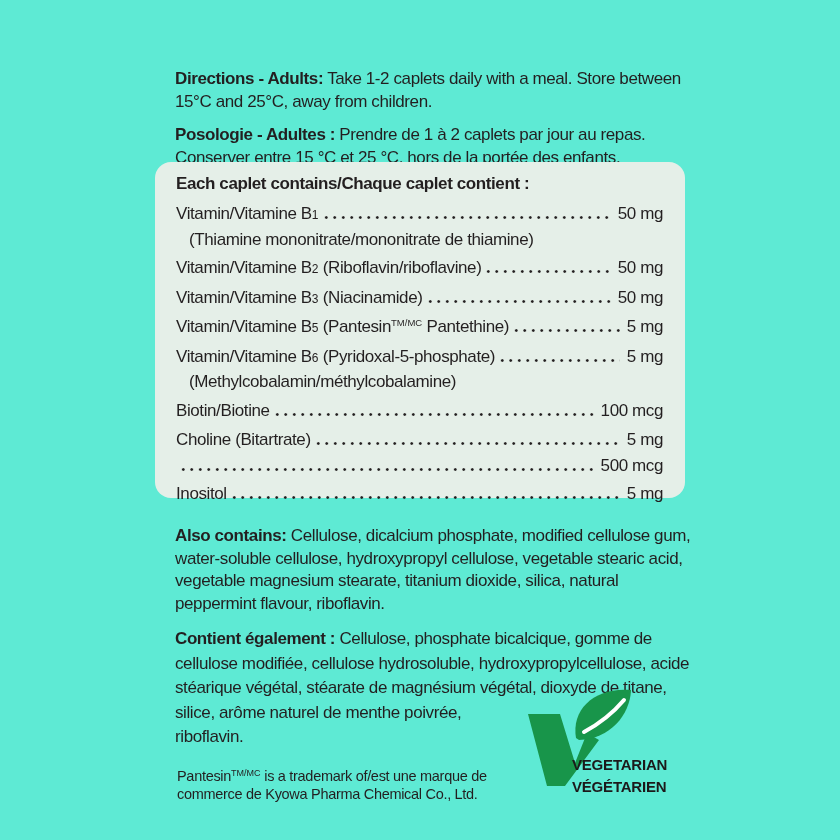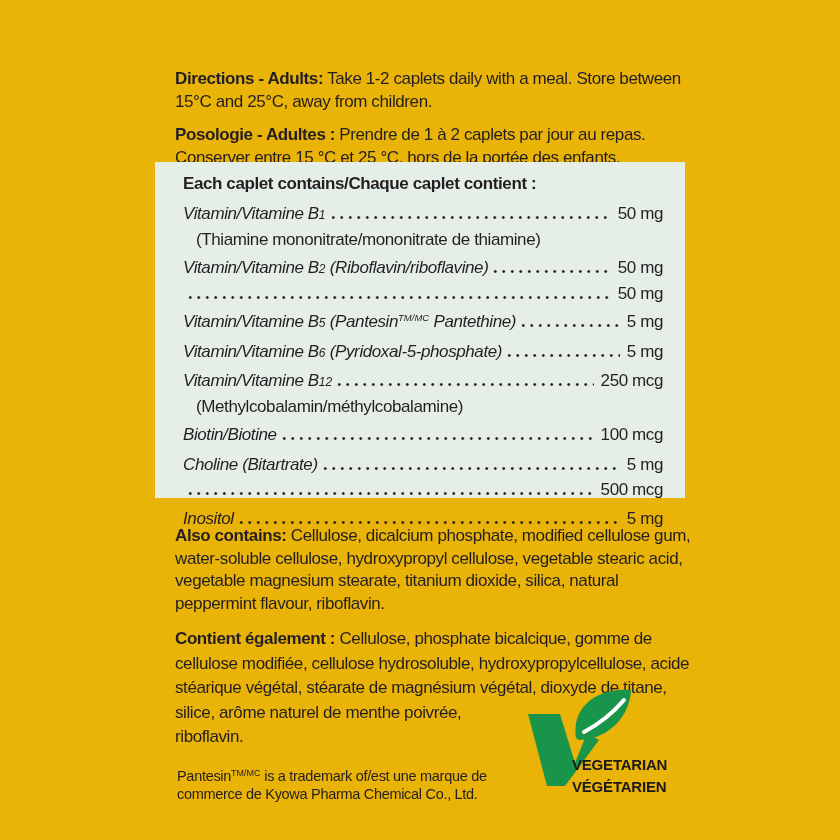--- a/index.html
+++ b/index.html
@@ -1,35 +1,36 @@
 <!DOCTYPE html>
 <html><head>
 <meta charset="utf-8">
 <style>
   html,body { margin:0; padding:0; background:#ffffff; }
   .page {
     position:relative; width:840px; height:840px; margin:0 auto;
-    background:#eab308; overflow:hidden;
+    background:#5eead4; overflow:hidden;
     font-family:"Liberation Sans", sans-serif;
     color:#231f20; font-size:17px; line-height:22.5px; letter-spacing:-0.4px;
   }
   .para { position:absolute; }
   b, .b { font-weight:bold; }
   
   .dir-en { left:175px; top:51px;  width:525px; }
   .dir-fr { left:175px; top:107px; width:525px; }
   
   .panel {
     position:absolute; left:155px; top:162px; width:530px; height:336px;
-    box-sizing:border-box; padding:10px 22px 8px 28px;
+    box-sizing:border-box; padding:10px 22px 8px 21px;
     background:#e5efe8;
+    border-radius:16px;
   }
   .panel-heading { font-weight:bold; line-height:24px; margin-bottom:2px; }
   .row { display:flex; align-items:baseline; line-height:24.5px; }
-  .lbl { white-space:nowrap;font-style:italic; }
+  .lbl { white-space:nowrap; }
   .subN { font-size:12px; letter-spacing:0; }
   .supN { font-size:9.5px; vertical-align:6px; letter-spacing:0; }
   .leader {
     flex:1; height:3px; margin:0 7px 0 3px; align-self:baseline;
     background:radial-gradient(circle, #231f20 1.25px, transparent 1.45px) left bottom / 8.5px 3px repeat-x;
   }
   .amount { white-space:nowrap; }
   .note { line-height:24.5px; padding-left:13px; }
   
   .also { left:175px; top:508px; width:525px; }
@@ -66,41 +67,37 @@
 
     <div class="note">(Thiamine mononitrate/mononitrate de thiamine)</div>
 
     <div class="row">
       <span class="lbl"><span class="pre">Vitamin/Vitamine B</span><span class="subN sub">2</span><span class="mid"> (Riboflavin/riboflavine)</span><span class="supN sup"></span><span class="post"></span></span>
       <span class="leader"></span>
       <span class="amount">50 mg</span>
     </div>
 
     <div class="row">
+      <span class="lbl"><span class="pre">Vitamin/Vitamine B</span><span class="subN sub">3</span><span class="mid"> (Niacinamide)</span><span class="supN sup"></span><span class="post"></span></span>
       <span class="leader"></span>
       <span class="amount">50 mg</span>
     </div>
 
     <div class="row">
       <span class="lbl"><span class="pre">Vitamin/Vitamine B</span><span class="subN sub">5</span><span class="mid"> (Pantesin</span><span class="supN sup">TM/MC</span><span class="post"> Pantethine)</span></span>
       <span class="leader"></span>
       <span class="amount">5 mg</span>
     </div>
 
     <div class="row">
       <span class="lbl"><span class="pre">Vitamin/Vitamine B</span><span class="subN sub">6</span><span class="mid"> (Pyridoxal-5-phosphate)</span><span class="supN sup"></span><span class="post"></span></span>
       <span class="leader"></span>
       <span class="amount">5 mg</span>
     </div>
 
-    <div class="row">
-      <span class="lbl"><span class="pre">Vitamin/Vitamine B</span><span class="subN sub">12</span><span class="mid"></span><span class="supN sup"></span><span class="post"></span></span>
-      <span class="leader"></span>
-      <span class="amount">250 mcg</span>
-    </div>
 
     <div class="note">(Methylcobalamin/méthylcobalamine)</div>
 
     <div class="row">
       <span class="lbl"><span class="pre">Biotin/Biotine</span><span class="subN sub"></span><span class="mid"></span><span class="supN sup"></span><span class="post"></span></span>
       <span class="leader"></span>
       <span class="amount">100 mcg</span>
     </div>
 
     <div class="row">

